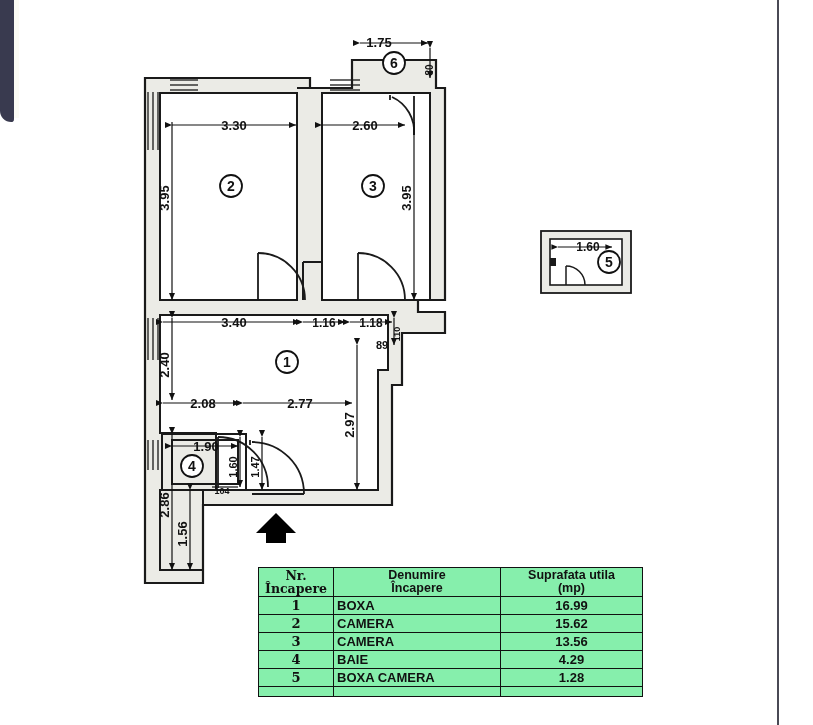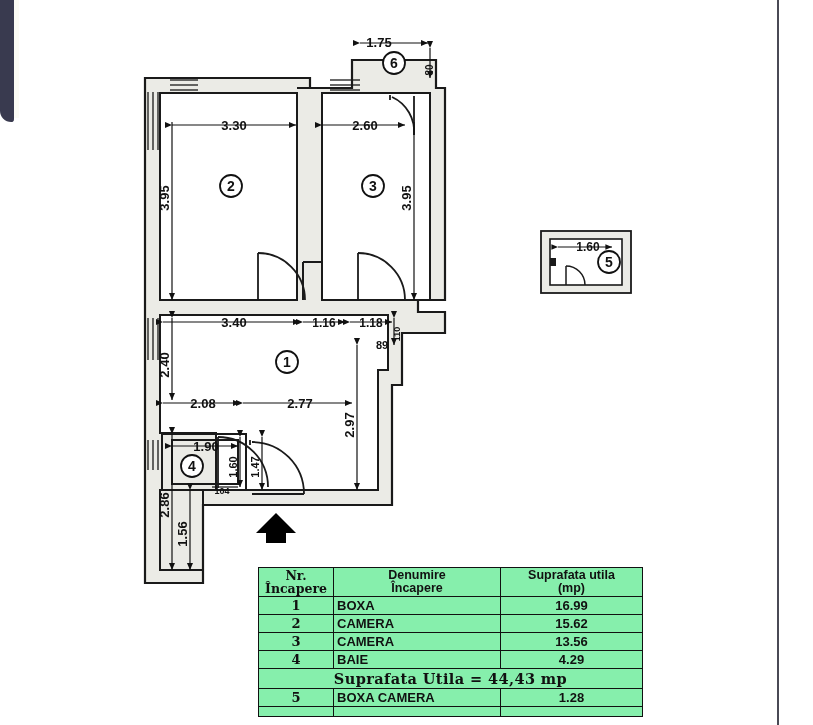--- a/index.html
+++ b/index.html
@@ -270,23 +270,20 @@
       <tr>
         <td class="c-nr">3</td>
         <td class="c-den">CAMERA</td>
         <td class="c-sup">13.56</td>
       </tr>
       <tr>
         <td class="c-nr">4</td>
         <td class="c-den">BAIE</td>
         <td class="c-sup">4.29</td>
       </tr>
-      <tr class="totalrow">
-        <td colspan="3">Suprafata Utila = 44,43 mp</td>
-      </tr>
       <tr>
         <td class="c-nr">5</td>
         <td class="c-den">BOXA  CAMERA</td>
         <td class="c-sup">1.28</td>
       </tr>
       <tr class="clip-row">
         <td class="c-nr"></td>
         <td class="c-den"></td>
         <td class="c-sup"></td>
       </tr>

